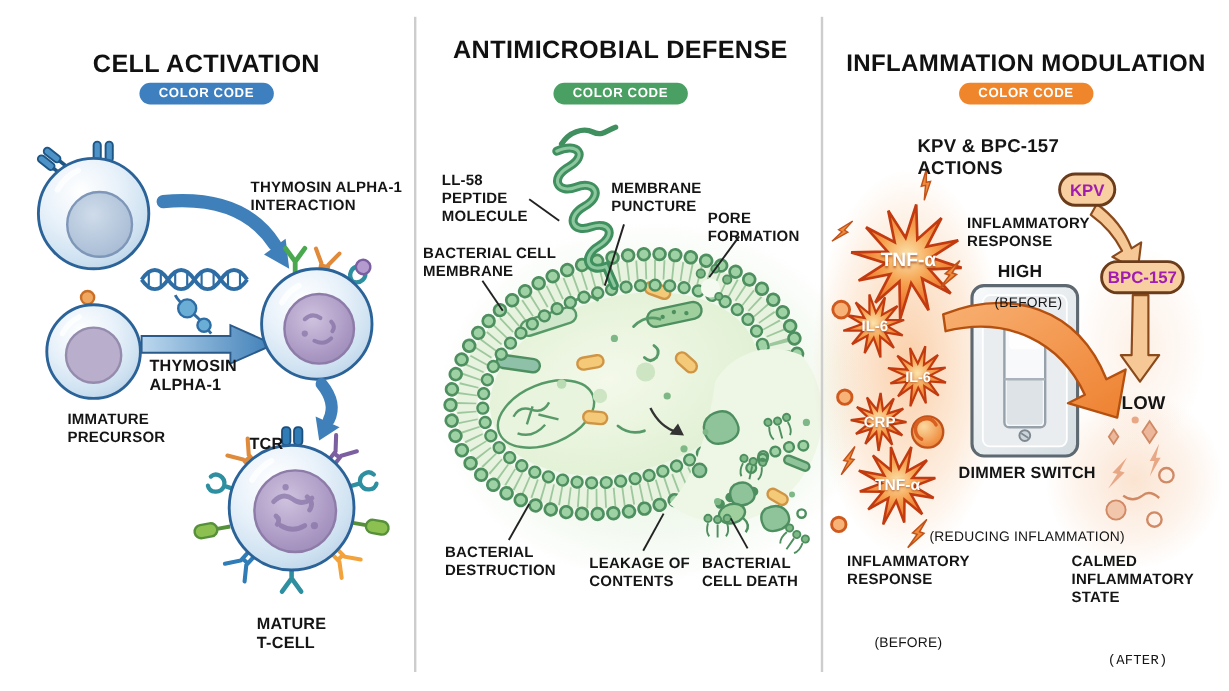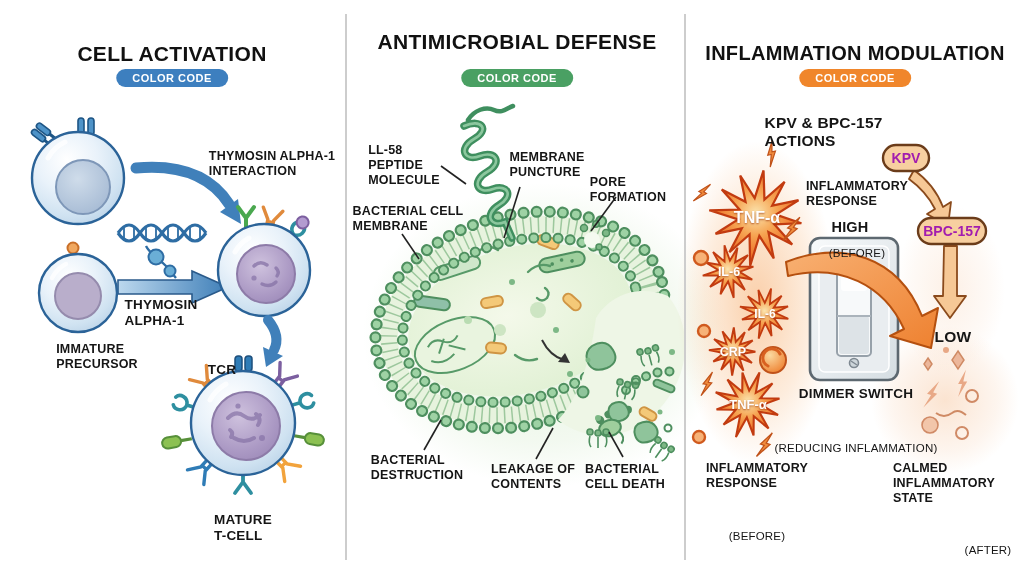--- a/index.html
+++ b/index.html
@@ -475,21 +475,21 @@
   <div class="lbl s14" style="left:850px;top:219px;">HIGH</div>
   <div class="lbl s15" style="left:953px;top:328px;">LOW</div>
   <div class="lbl s13" style="left:856px;top:386px;">DIMMER SWITCH</div>
   <div class="lbl s11 reg" style="left:856px;top:402px;">(REDUCING INFLAMMATION)</div>
   <div class="lbl s12" style="left:757px;top:461px;">INFLAMMATORY
 RESPONSE</div>
   <div class="lbl s11 reg" style="left:757px;top:490px;">(BEFORE)</div>
   <div class="lbl s12" style="left:944px;top:461px;">CALMED
 INFLAMMATORY
 STATE</div>
-  <div class="lbl s11 reg" style="left:988px;top:504px;">(AFTER)</div>
+  <div class="lbl s11 reg" style="left:948px;top:504px;font-family:Liberation Mono, monospace;">(AFTER)</div>
 
   <div class="marker" style="left:757px;top:218px;font-size:16px;">TNF-α</div>
   <div class="marker" style="left:729px;top:272px;font-size:12.5px;">IL-6</div>
   <div class="marker" style="left:765px;top:314px;font-size:12px;">IL-6</div>
   <div class="marker" style="left:733px;top:352px;font-size:12.5px;">CRP</div>
   <div class="marker" style="left:748px;top:404px;font-size:13px;">TNF-α</div>
 
   <div class="pill-text" style="left:906px;top:158px;">KPV</div>
   <div class="pill-text" style="left:952px;top:231px;">BPC-157</div>
 </div>

